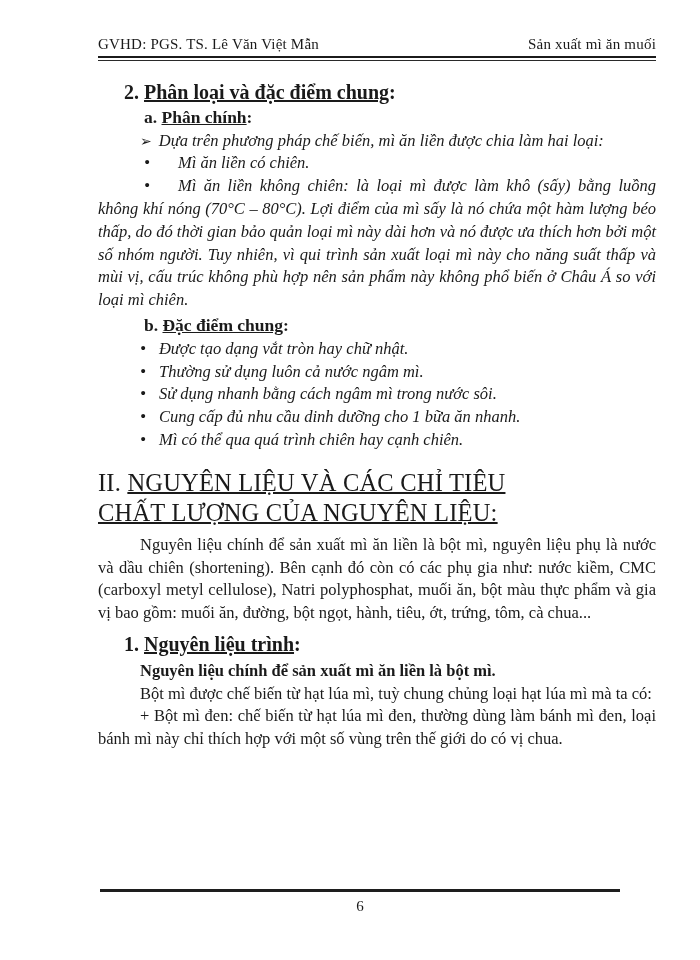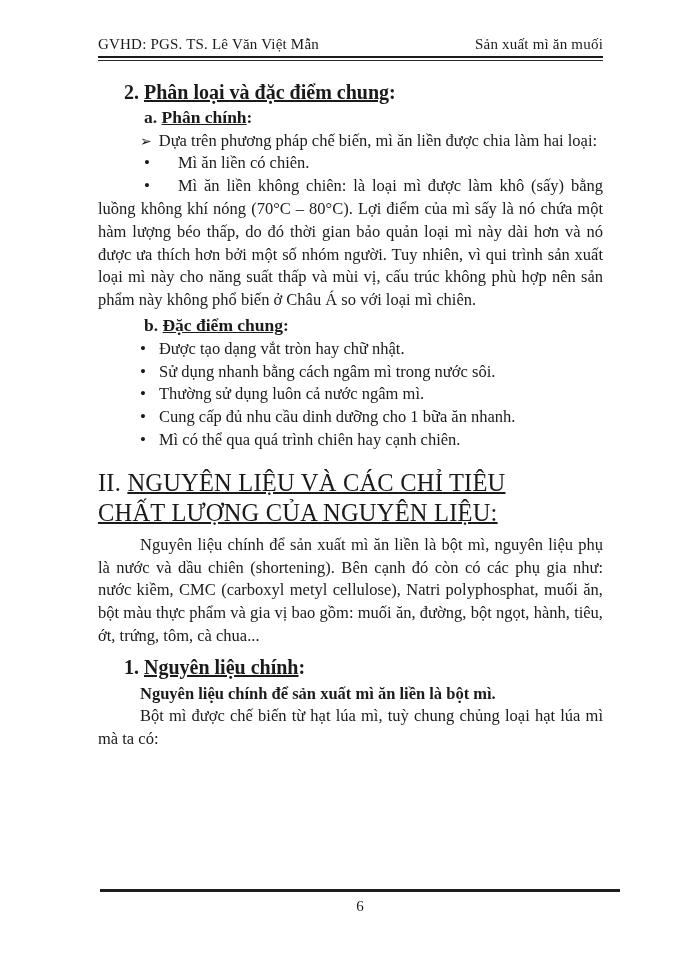--- a/index.html
+++ b/index.html
@@ -3,40 +3,40 @@
 <meta charset="utf-8">
 <style>
   html,body { margin:0; padding:0; background:#ffffff; }
   .page {
     position:relative;
     width:700px; height:960px;
     box-sizing:border-box;
     background:#ffffff;
     color:#1a1a1a;
     font-family:"Liberation Serif","DejaVu Serif",serif;
-    padding:36px 97px 0 98px;
+    padding:36px 44px 0 98px;
     overflow:hidden;
   }
   
   .hdr { display:flex; justify-content:space-between; font-size:15px; letter-spacing:0.2px; }
   .hdr-rule { margin-top:3px; height:2px; border-top:2.5px solid #1b1b1b; border-bottom:1.5px solid #2a2a2a; }
   
   .body-text { font-size:16.5px; line-height:22.8px; }
   p { margin:0; text-align:justify; }
   .indent { text-indent:42px; }
   .bold { font-weight:bold; }
   .u { text-decoration:underline;text-align:center; }
   
   .h2 { font-size:20px; font-weight:bold; margin:20px 0 2px 26px; }
   .h3 { font-size:17.5px; font-weight:bold; margin:2px 0 1px 46px; }
   .h2b { font-size:20px; font-weight:bold; margin:8px 0 4px 26px; }
   .big-h { font-size:24.5px; font-weight:normal; line-height:30px; margin:16px 0 6px 0; letter-spacing:0.2px; }
   .big-h .u { text-decoration-thickness:2px; }
   
-  .li { text-align:justify; }
+  .li { text-align:justify;font-style:italic; }
   .li .marker { display:inline-block; }
   .type-item .marker { margin-left:46px; margin-right:28px; }
   .feat-item .marker { margin-left:42px; margin-right:13px; }
   .arrow-para .marker {
     font-family:"DejaVu Sans",sans-serif;
     font-size:14px;
     margin-left:42px; margin-right:7px;
   }
   .dot { font-size:17px; }
   
@@ -63,36 +63,37 @@
 
     <p class="li arrow-para"><span class="marker">➢</span><span>Dựa trên phương pháp chế biến, mì ăn liền được chia làm hai loại:</span></p>
 
     <p class="li type-item"><span class="marker dot">•</span><span>Mì ăn liền có chiên.</span></p>
 
     <p class="li type-item"><span class="marker dot">•</span><span>Mì ăn liền không chiên: là loại mì được làm khô (sấy) bằng luồng không khí nóng (70°C – 80°C). Lợi điểm của mì sấy là nó chứa một hàm lượng béo thấp, do đó thời gian bảo quản loại mì này dài hơn và nó được ưa thích hơn bởi một số nhóm người. Tuy nhiên, vì qui trình sản xuất loại mì này cho năng suất thấp và mùi vị, cấu trúc không phù hợp nên sản phẩm này không phổ biến ở Châu Á so với loại mì chiên.</span></p>
 
     <div class="h3"><span>b.</span> <span class="u">Đặc điểm chung</span><span>:</span></div>
 
     <p class="li feat-item"><span class="marker dot">•</span><span>Được tạo dạng vắt tròn hay chữ nhật.</span></p>
+    <p class="li feat-item"><span class="marker dot">•</span><span>Thường sử dụng luôn cả nước ngâm mì.</span></p>
     <p class="li feat-item"><span class="marker dot">•</span><span>Sử dụng nhanh bằng cách ngâm mì trong nước sôi.</span></p>
-    <p class="li feat-item"><span class="marker dot">•</span><span>Thường sử dụng luôn cả nước ngâm mì.</span></p>
     <p class="li feat-item"><span class="marker dot">•</span><span>Cung cấp đủ nhu cầu dinh dưỡng cho 1 bữa ăn nhanh.</span></p>
     <p class="li feat-item"><span class="marker dot">•</span><span>Mì có thể qua quá trình chiên hay cạnh chiên.</span></p>
 
     <div class="big-h">
       <div><span>II.</span> <span class="u">NGUYÊN LIỆU VÀ CÁC CHỈ TIÊU</span></div>
       <div><span class="u">CHẤT LƯỢNG CỦA NGUYÊN LIỆU:</span></div>
     </div>
 
     <p class="indent">Nguyên liệu chính để sản xuất mì ăn liền là bột mì, nguyên liệu phụ là nước và dầu chiên (shortening). Bên cạnh đó còn có các phụ gia như: nước kiềm, CMC (carboxyl metyl cellulose), Natri polyphosphat, muối ăn, bột màu thực phẩm và gia vị bao gồm: muối ăn, đường, bột ngọt, hành, tiêu, ớt, trứng, tôm, cà chua...</p>
 
-    <div class="h2b"><span>1.</span> <span class="u">Nguyên liệu chính</span><span>:</span></div>
+    <div class="h2b"><span>1.</span> <span class="u">Nguyên liệu trình</span><span>:</span></div>
 
     <p class="indent bold">Nguyên liệu chính để sản xuất mì ăn liền là bột mì.</p>
     <p class="indent">Bột mì được chế biến từ hạt lúa mì, tuỳ chung chủng loại hạt lúa mì mà ta có:</p>
+    <p class="indent">+ Bột mì đen: chế biến từ hạt lúa mì đen, thường dùng làm bánh mì đen, loại bánh mì này chỉ thích hợp với một số vùng trên thế giới do có vị chua.</p>
 
   </div>
 
   <div class="ftr">
     <div class="ftr-rule"></div>
     <div class="pageno">6</div>
   </div>
 
 </div>
 

